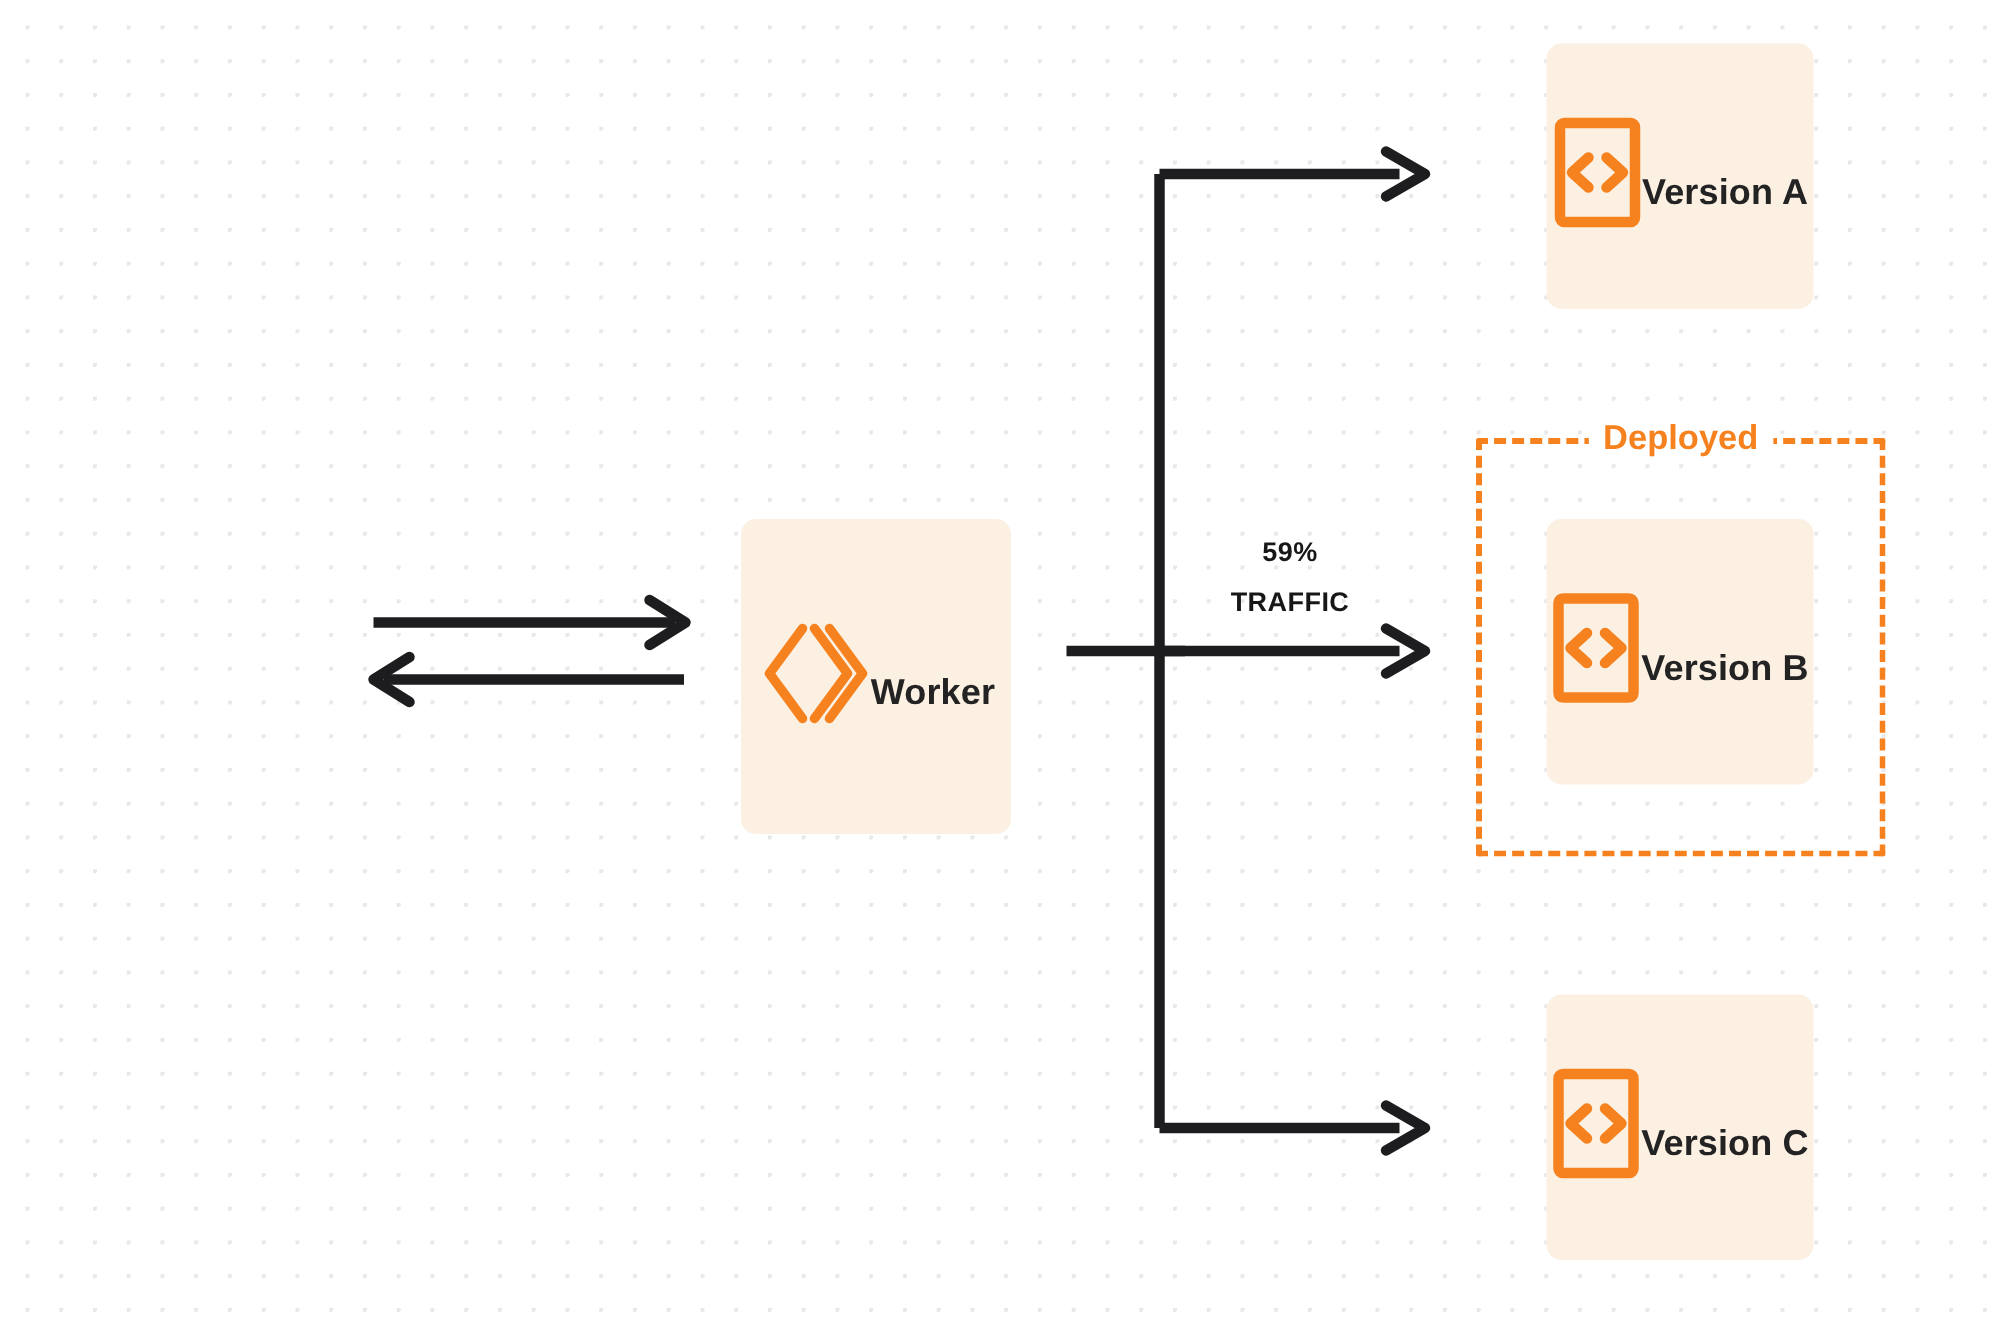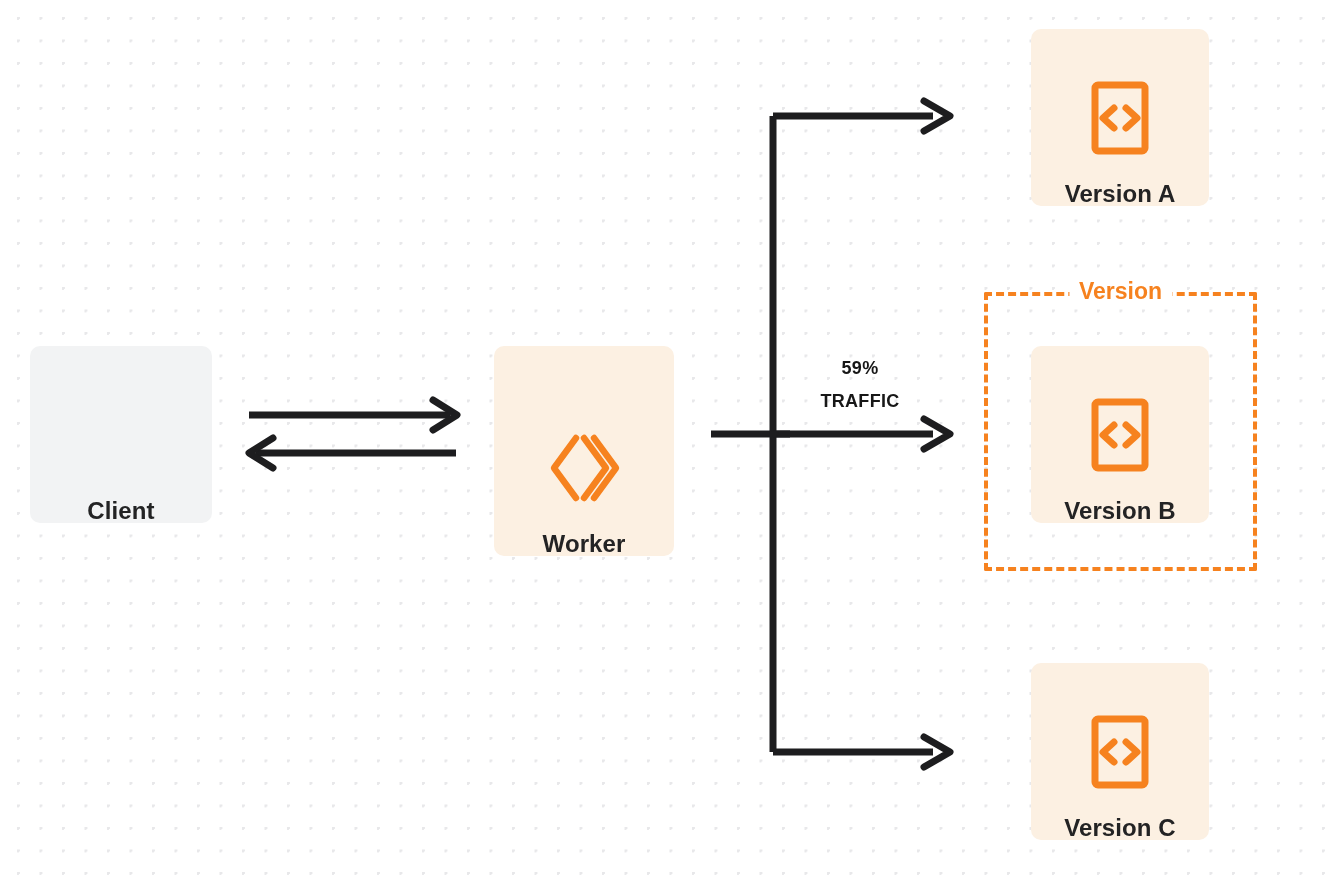--- a/index.html
+++ b/index.html
@@ -24,23 +24,23 @@
     background-size: 22.5px 22.5px;
     background-position: 17px 17px;
   }
 
   
   .node {
     position: absolute;
     box-sizing: border-box;
     border-radius: 10px;
     display: flex;
-    flex-direction: column;
+    flex-direction: row;
     align-items: center;
-    justify-content: flex-end;
+    justify-content: center;
   }
 
   .node-label {
     font-size: 24px;
     font-weight: bold;
     color: #232324;
     letter-spacing: 0.1px;
     line-height: 1;
     white-space: nowrap;
   }
@@ -169,37 +169,34 @@
         <polyline points="924,737 950,752 924,767" stroke-linecap="round" stroke-linejoin="round"></polyline>
       </g>
     </g>
   </svg>
 
   <div id="traffic-label">
     <div>59%</div>
     <div>TRAFFIC</div>
   </div>
 
-  <div class="node" id="client-node">
-    <span class="node-label">Client</span>
-  </div>
 
   <div class="node" id="worker-node">
     <span>
       <svg width="76" height="76" viewBox="0 0 76 76" xmlns="http://www.w3.org/2000/svg" fill="none" stroke="#f6821f" stroke-width="6.4" stroke-linecap="round" stroke-linejoin="round">
         <polyline points="30,8 8,38 30,68"></polyline>
         <polyline points="38,8 60,38 38,68"></polyline>
         <polyline points="48,8 70,38 48,68"></polyline>
       </svg>
     </span>
     <span class="node-label">Worker</span>
   </div>
 
   <div id="deployed-group">
-    <span id="deployed-label">Version</span>
+    <span id="deployed-label">Deployed</span>
   </div>
 
   <div class="node version-node" id="version-a-node">
     <span>
       <svg width="60" height="76" viewBox="0 0 60 76" xmlns="http://www.w3.org/2000/svg" fill="none" stroke="#f6821f" stroke-width="7" stroke-linecap="round" stroke-linejoin="round">
         <rect x="5" y="5" width="50" height="66" rx="3"></rect>
         <polyline points="24,28 13,38 24,48"></polyline>
         <polyline points="36,28 47,38 36,48"></polyline>
       </svg>
     </span>

